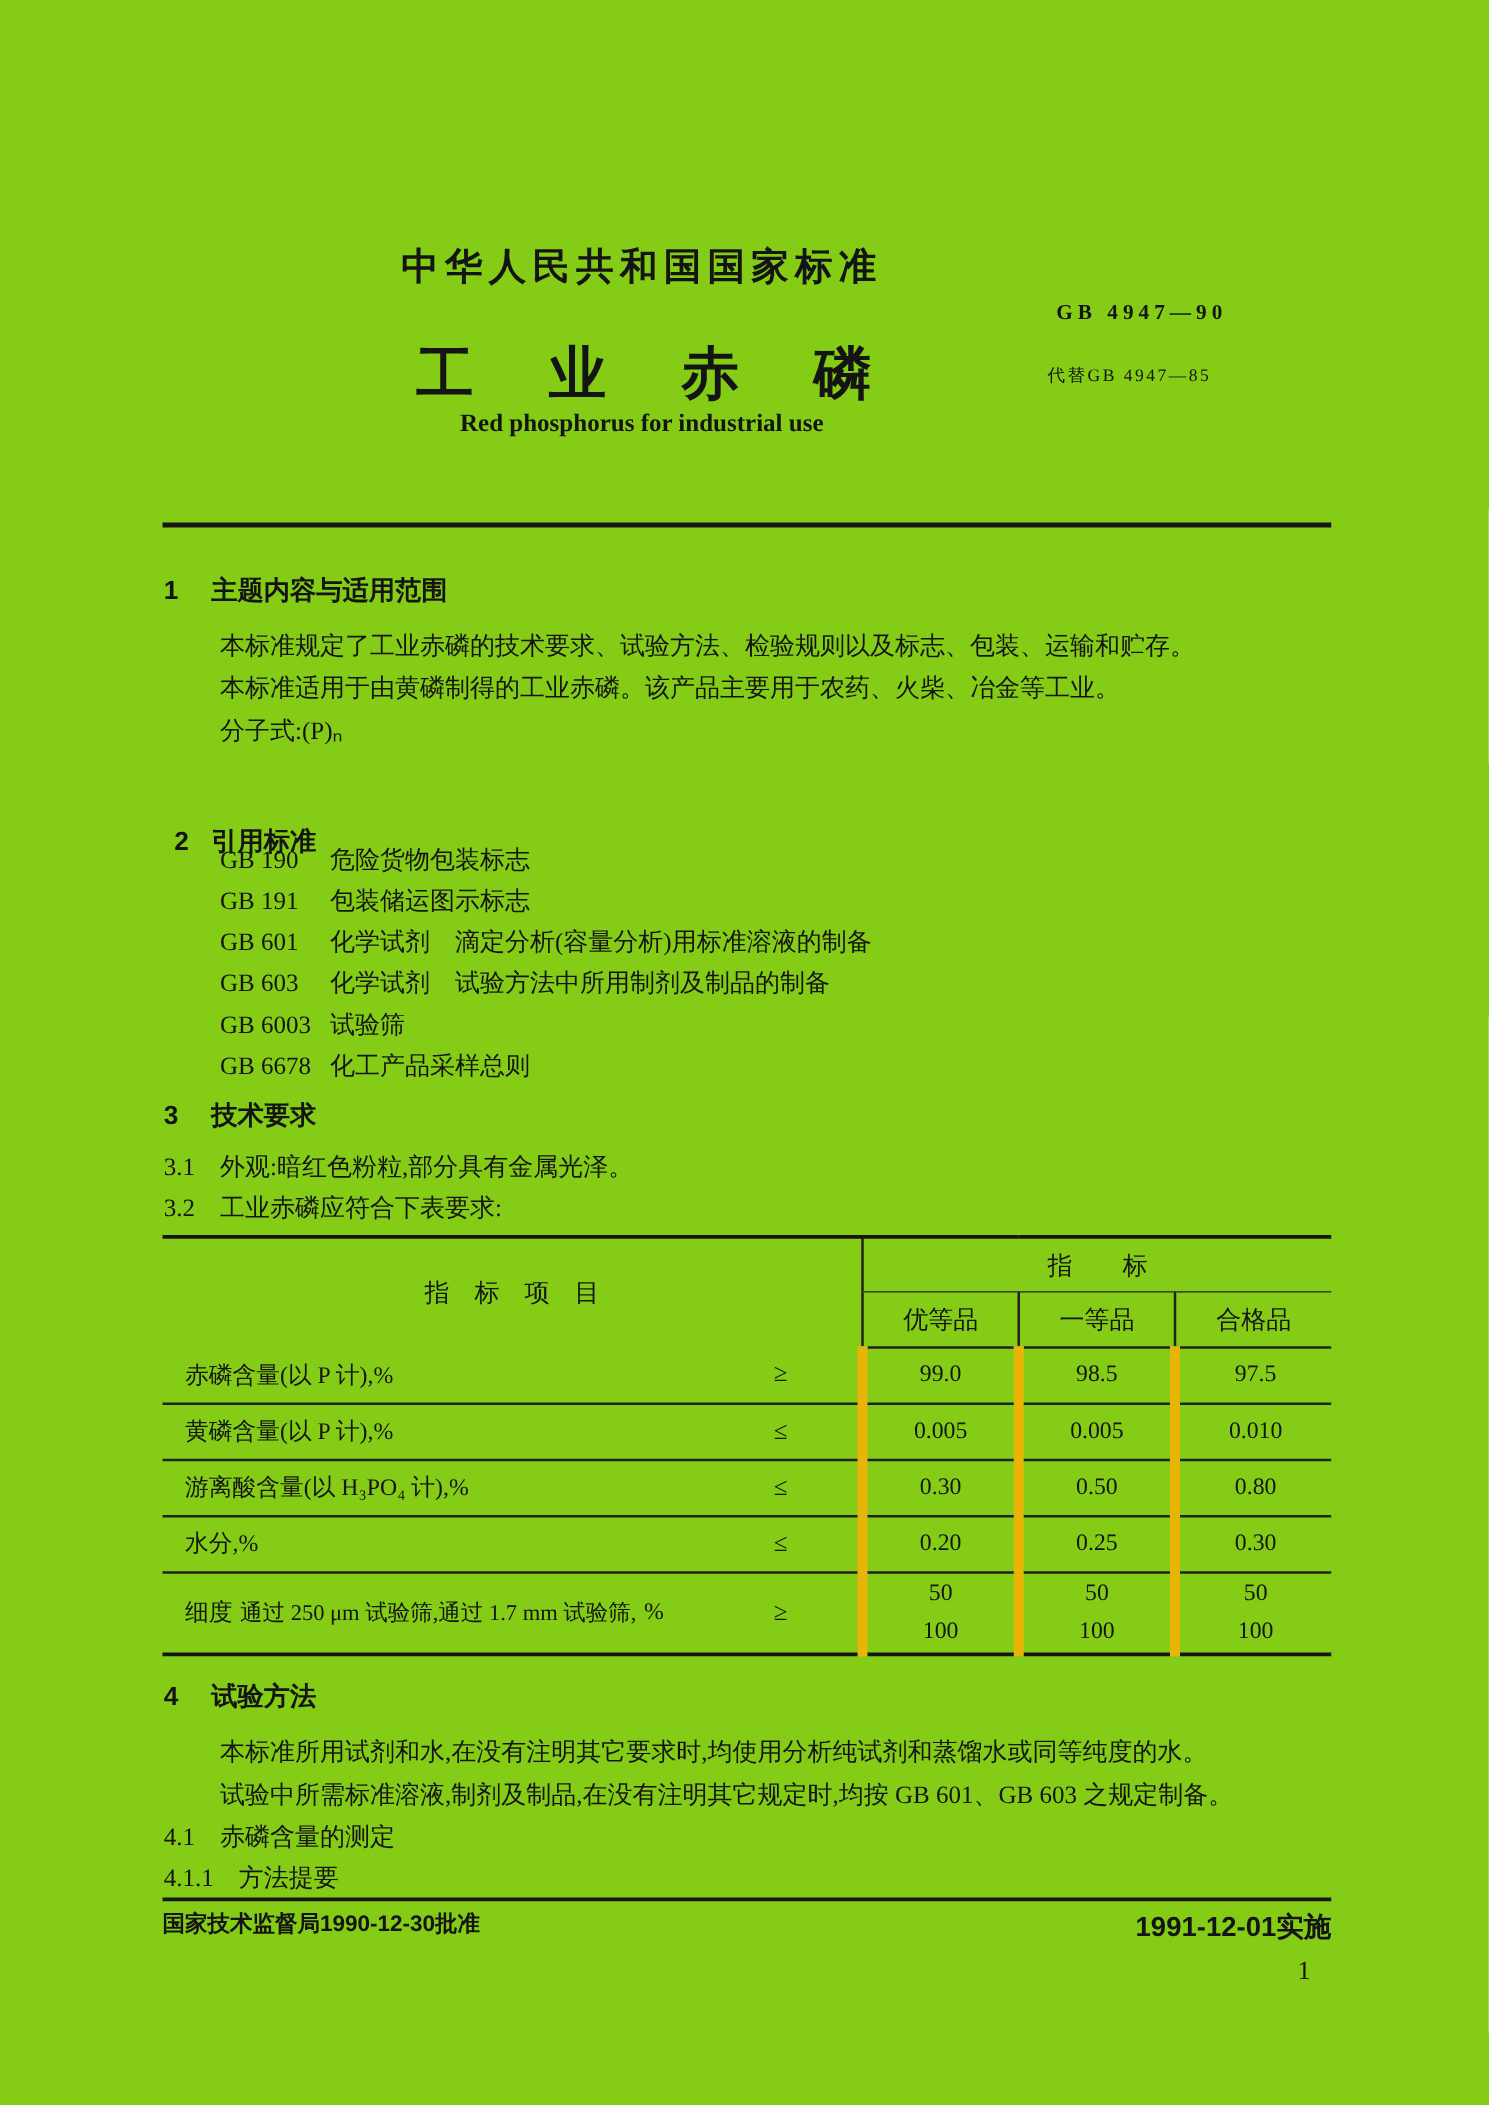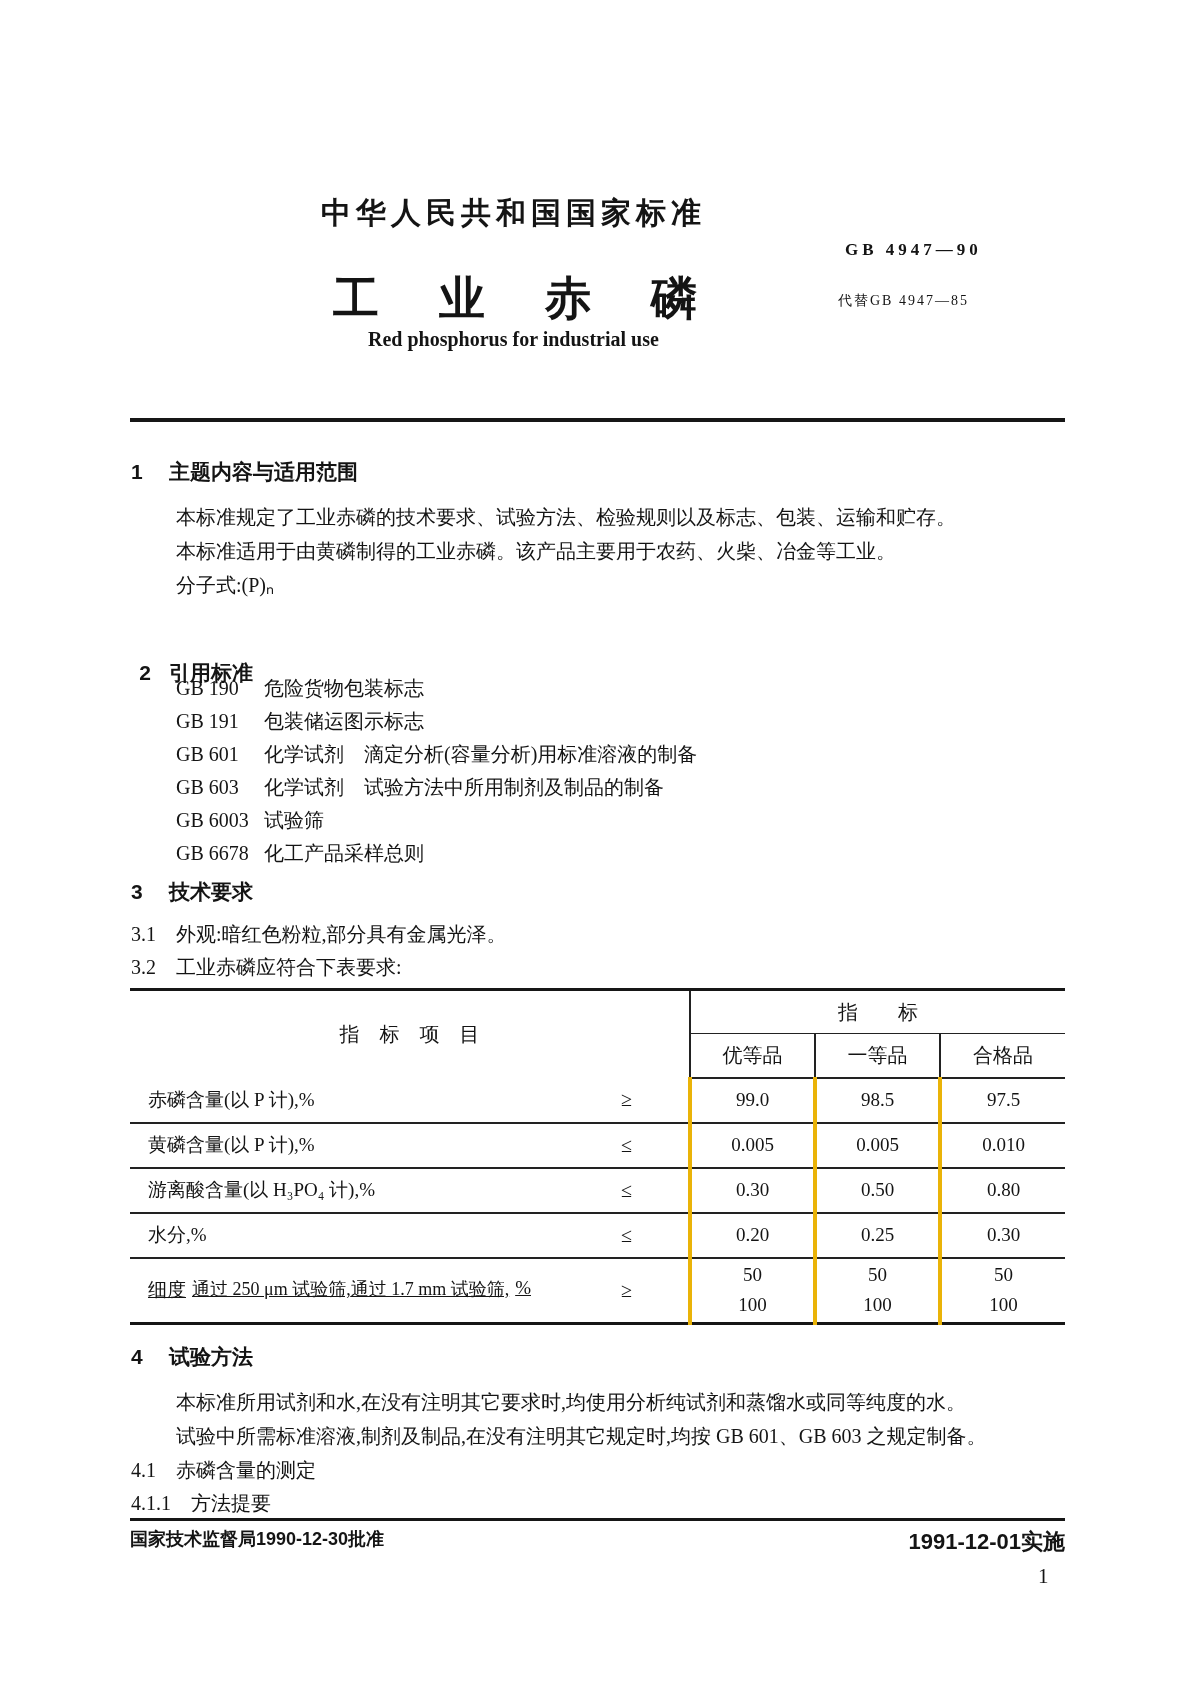--- a/index.html
+++ b/index.html
@@ -1,21 +1,21 @@
 <!DOCTYPE html>
 <html><head>
 <meta charset="utf-8">
 <style>
   * { margin:0; padding:0; box-sizing:border-box; }
   html,body { background:#e8e8e6; }
   .page {
     position:relative;
     width:1191px; height:1684px;
     margin:0 auto;
-    background:#ffffff;
+    background:#84cc16;
     color:#141414;
     font-family:"Liberation Serif", serif;
     overflow:hidden;
   }
   .sans { font-family:"Liberation Sans", sans-serif; }
   .abs { position:absolute; white-space:nowrap; }
 
   
   .std-label { top:193px; left:321px; font-size:30px; font-weight:bold; letter-spacing:5px; }
   .gb-code   { top:240px; left:845px; font-size:17px; font-weight:bold; letter-spacing:4px; }
@@ -53,24 +53,24 @@
   .spec-table th, .spec-table td { font-weight:normal; padding:0; }
   .spec-table .c-item { width:560px; }
   .spec-table .c-g { width:125px; }
   .idx-h  { border-left:2px solid #222; border-bottom:1.5px solid #222; text-align:center; font-size:20px; height:44px; }
   .item-h { text-align:center; font-size:20px; vertical-align:middle; }
   .grade-h { border-left:2px solid #222; border-bottom:2.5px solid #222; text-align:center; font-size:20px; height:44px; }
   .spec-table tbody tr { height:45px; }
   .spec-table tbody tr.fine-row { height:66px; }
   .spec-table tbody td { border-bottom:2px solid #222; }
   .spec-table tbody tr:last-child td { border-bottom:none; }
-  .spec-table td.val { border-left:4px solid #eab308; text-align:center; font-size:19px; }
+  .spec-table td.val { border-left:8px solid #eab308; text-align:center; font-size:19px; }
   .row-flex { display:flex; justify-content:space-between; align-items:center; padding:0 56px 0 18px; }
   .op { font-size:20px; }
-  .fine-left { display:flex; align-items:flex-start;text-decoration:underline; }
+  .fine-left { display:flex; align-items:center; }
   .fine-prefix { font-size:19px; margin-right:6px; }
   .fine-lines { display:flex; flex-direction:row; font-size:18px; line-height:25px; }
   .fine-unit { font-size:19px; margin-left:6px; }
   .fine-val div { line-height:30px; }
 
   
   .sec4-h { top:1343px; left:131px; }
   .p-41   { top:1388px; left:176px; }
   .p-42   { top:1422px; left:176px; }
   .p-43   { top:1456px; left:131px; }

